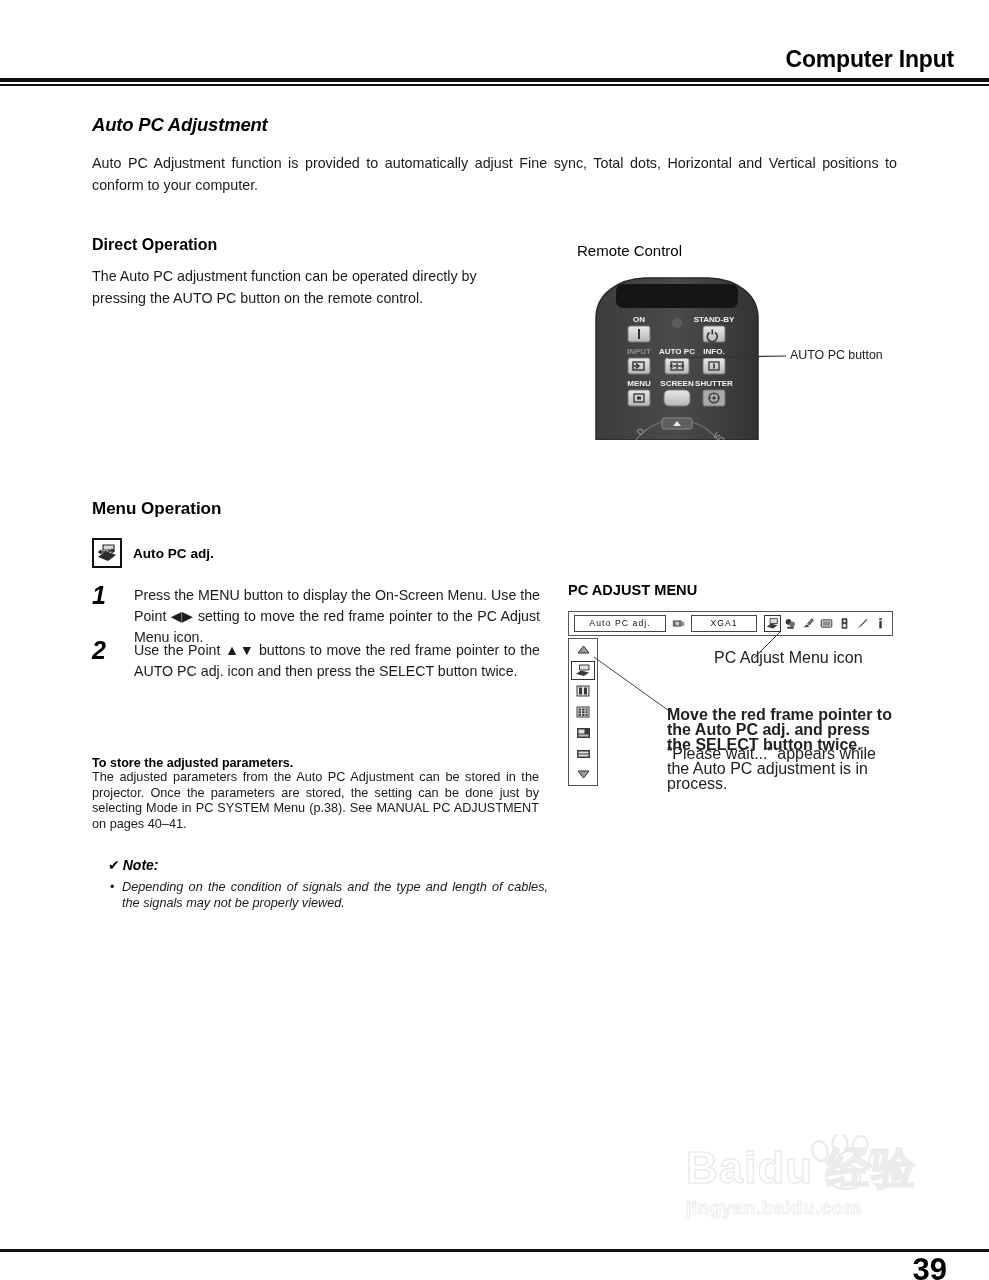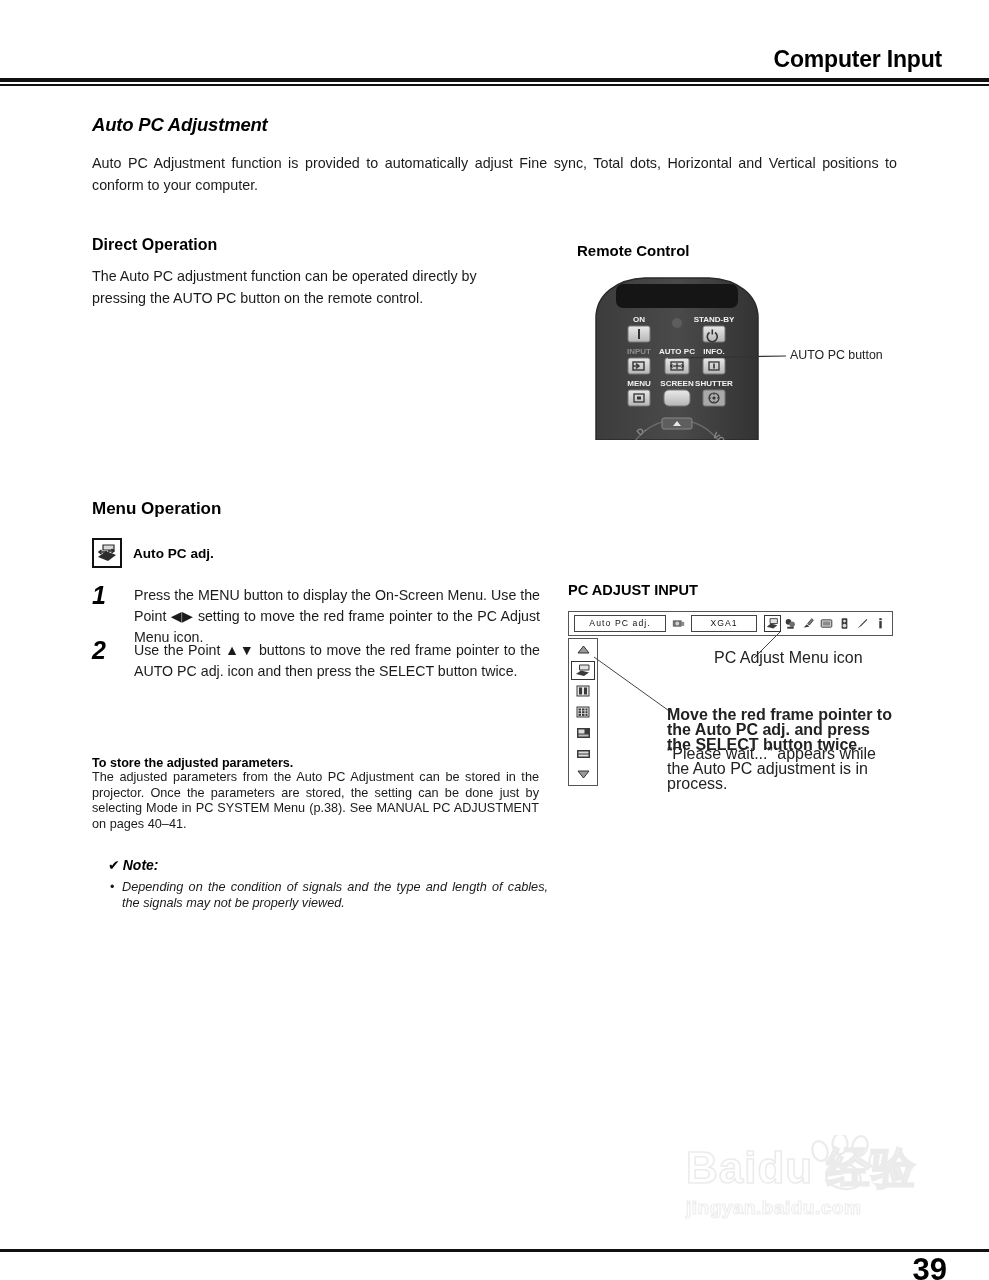--- a/index.html
+++ b/index.html
@@ -6,21 +6,21 @@
   body{
     width:989px;height:1280px;position:relative;overflow:hidden;
     font-family:"Liberation Sans","DejaVu Sans",sans-serif;
     color:#1a1a1a;
     -webkit-font-smoothing:antialiased;
   }
   .abs{position:absolute;}
 
   
   #page-header-title{
-    right:47px;top:46px;font-size:23px;font-weight:bold;letter-spacing:-.2px;
+    right:35px;top:46px;font-size:23px;font-weight:bold;letter-spacing:-.2px;
     color:#000;
   }
   #header-rule{left:0;top:78px;width:989px;}
   #header-rule .r1{height:4px;background:#111;}
   #header-rule .r2{height:2px;background:#fff;}
   #header-rule .r3{height:2px;background:#111;}
 
   
   #section-title-auto-pc{
     left:92px;top:114px;font-size:18.5px;font-weight:bold;font-style:italic;
@@ -30,21 +30,21 @@
     left:92px;top:152px;width:805px;font-size:14.3px;line-height:22px;
     text-align:justify;color:#1b1b1b;
   }
   #subhead-direct-operation{
     left:92px;top:236px;font-size:16px;font-weight:bold;color:#000;
   }
   #direct-operation-paragraph{
     left:92px;top:265px;width:425px;font-size:14.3px;line-height:22px;color:#1b1b1b;
   }
   #subhead-remote-control{
-    left:577px;top:242px;font-size:15px;font-weight:bold;color:#000;
+    left:577px;top:242px;font-size:15px;font-weight:normal;color:#000;
   }
   #subhead-menu-operation{
     left:92px;top:499px;font-size:17px;font-weight:bold;color:#000;
   }
 
   
   #auto-pc-adj-row{left:92px;top:538px;display:flex;align-items:center;gap:11px;}
   .menu-icon-box{
     width:30px;height:30px;border:2px solid #111;box-sizing:border-box;
     background:#fff;display:flex;align-items:center;justify-content:center;
@@ -285,21 +285,21 @@
 
 <div class="abs" id="note-block">
   <div id="note-heading">
     <span class="check">✔</span><span>Note:</span>
   </div>
   <ul id="note-list">
     <li>Depending on the condition of signals and the type and length of cables, the signals may not be properly viewed.</li>
   </ul>
 </div>
 
-<div class="abs" id="pc-adjust-menu-heading">PC ADJUST INPUT</div>
+<div class="abs" id="pc-adjust-menu-heading">PC ADJUST MENU</div>
 
 <div class="abs" id="osd-menubar">
   <div class="osd-field" id="osd-field-mode-name">Auto PC adj.</div>
 
   <span>
     <svg class="osd-icon" viewBox="0 0 16 16">
       <rect x="1" y="4" width="11" height="8" rx="1" fill="#6d6d6d"></rect>
       <circle cx="6.5" cy="8" r="2.4" fill="#cfcfcf"></circle>
       <rect x="11" y="6" width="4" height="5" fill="#8a8a8a"></rect>
     </svg>

